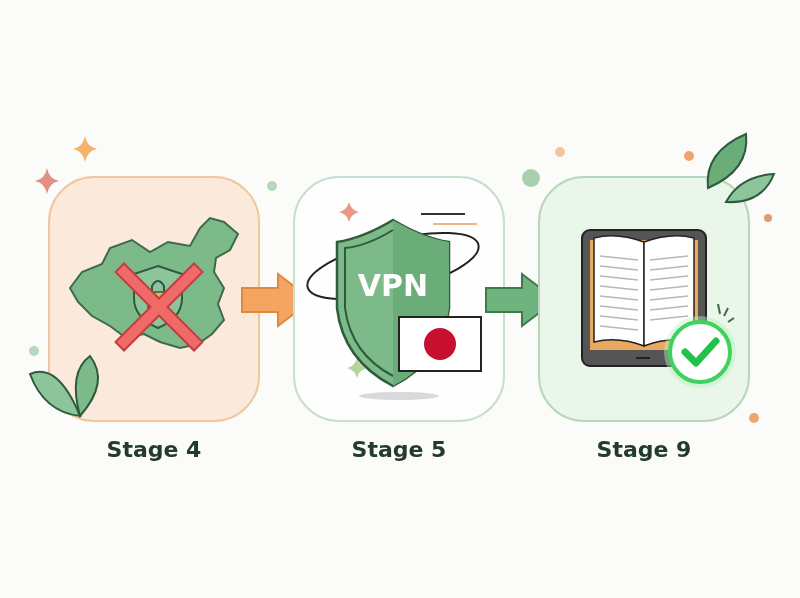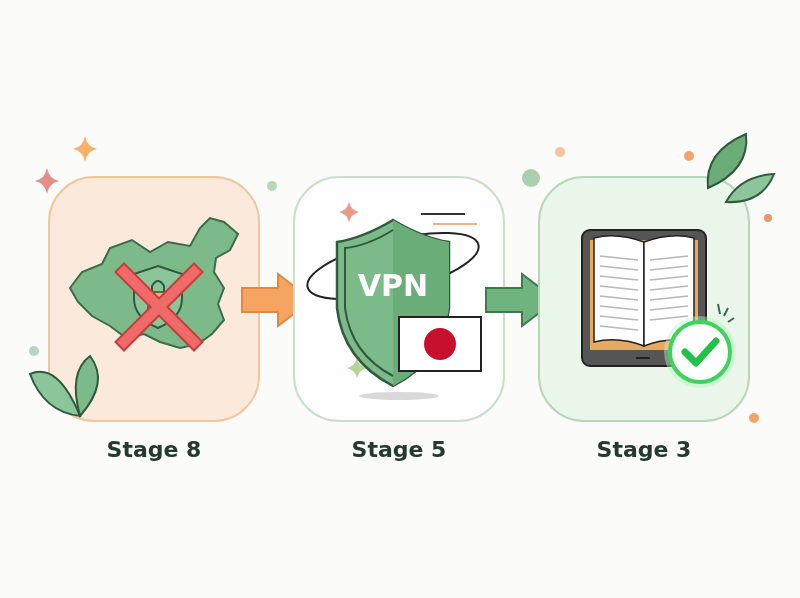--- a/index.html
+++ b/index.html
@@ -103,15 +103,15 @@
     <circle cx="162" cy="176" r="30" fill="#ffffff" stroke="#3fd35e" stroke-width="4"></circle>
     <path d="M147 176 L158 187 L178 165" fill="none" stroke="#22c24a" stroke-width="7" stroke-linecap="round" stroke-linejoin="round"></path>
     <g stroke="#3c6b4a" stroke-width="2">
         <line x1="180" y1="128" x2="182" y2="138"></line>
         <line x1="190" y1="132" x2="186" y2="140"></line>
         <line x1="196" y1="142" x2="190" y2="146"></line>
       </g>
   </g>
 </svg>
 
-<div class="label" style="left:48px">Stage 8</div>
+<div class="label" style="left:48px">Stage 4</div>
 <div class="label" style="left:293px">Stage 5</div>
-<div class="label" style="left:538px">Stage 3</div>
+<div class="label" style="left:538px">Stage 9</div>
 
 </body></html>

